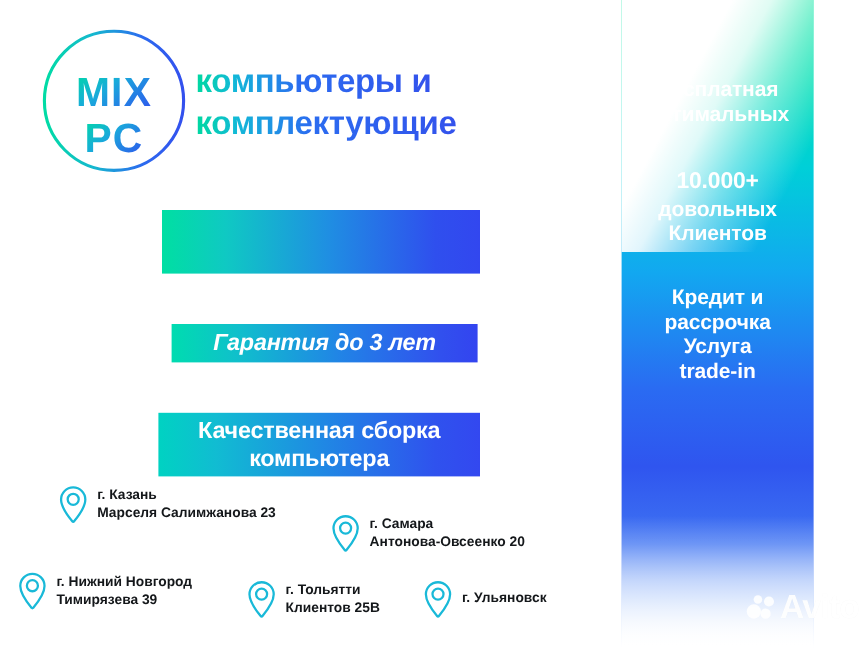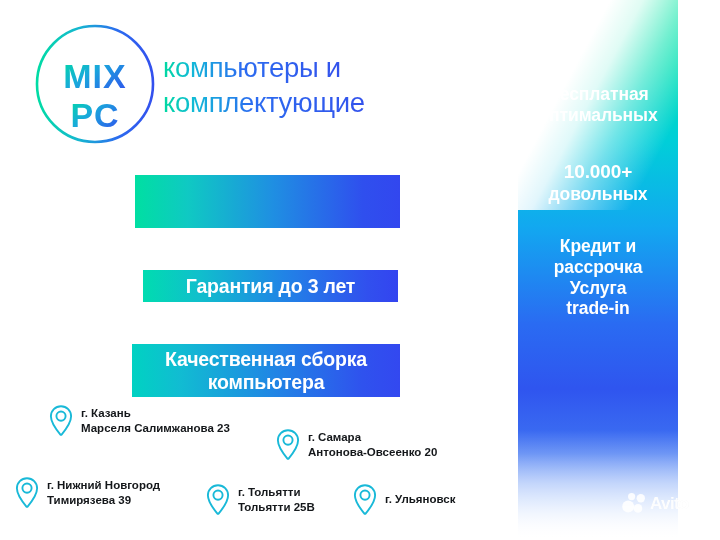--- a/index.html
+++ b/index.html
@@ -67,21 +67,21 @@
   .panel-items {
     position: absolute;
     left: 518px;
     top: 0;
     width: 160px;
     height: 540px;
     display: flex;
     flex-direction: column;
     align-items: center;
     justify-content: flex-start;
-    padding-top: 84px;
+    padding-top: 64px;
     box-sizing: border-box;
   }
   .panel-item {
     color: #ffffff;
     font-weight: bold;
     font-size: 17.5px;
     line-height: 1.18;
     text-align: center;
     width: 150px;
     letter-spacing: -0.1px;
@@ -103,21 +103,21 @@
     height: 124px;
   }
   .logo-svg { display: block; }
 
   
   .headline {
     position: absolute;
     left: 163px;
     top: 51px;
     width: 340px;
-    font-weight: normal;
+    font-weight: bold;
     font-size: 27.5px;
     line-height: 1.27;
     letter-spacing: -0.3px;
   }
   .headline .grad-text {
     background: linear-gradient(90deg, #00d9a0 0%, #12b9d8 16%, #2b6cf0 44%, #3352ec 100%);
     -webkit-background-clip: text;
     background-clip: text;
     color: transparent;
     -webkit-text-fill-color: transparent;
@@ -141,20 +141,21 @@
     left: 135px; top: 175px;
     width: 265px; height: 53px;
     font-size: 19.5px;
     background: linear-gradient(90deg, #00dfa2 0%, #0fc9c3 20%, #1f8fe2 52%, #2f4fee 86%, #3247ef 100%);
   }
   .bar-2 {
     left: 143px; top: 270px;
     width: 255px; height: 32px;
     font-size: 19.5px;
     background: linear-gradient(90deg, #00dcb0 0%, #10bfcc 22%, #2184e6 55%, #3150ee 88%, #3344f0 100%);
+    font-style: italic;
   }
   .bar-3 {
     left: 132px; top: 344px;
     width: 268px; height: 53px;
     font-size: 19.5px;
     background: linear-gradient(90deg, #00d2c2 0%, #11bcd2 18%, #2087e4 52%, #2f52ee 86%, #3348f0 100%);
   }
 
   
   .loc {
@@ -184,21 +185,21 @@
   .avito {
     position: absolute;
     left: 622px;
     top: 492px;
     display: flex;
     align-items: center;
     gap: 4px;
     opacity: 0.92;
   }
   .avito-text {
-    font-size: 17px;
+    font-size: 28px;
     font-weight: bold;
     color: #ffffff;
     letter-spacing: -0.6px;
     line-height: 1;
     text-shadow: 0 0 1px rgba(0,0,0,0.06);
   }
 </style>
 </head>
 <body>
 
@@ -209,20 +210,21 @@
   <div class="right-panel-fade-bottom"></div>
 
   <div class="panel-items">
     <div class="panel-item gap1">
       <span>Бесплатная</span><br>
       <span>оптимальных</span>
     </div>
     <div class="panel-item gap2">
       <span class="big">10.000+</span>
       <span>довольных</span><br>
+      <span>Клиентов</span>
     </div>
     <div class="panel-item">
       <span>Кредит и</span><br>
       <span>рассрочка</span>
     </div>
     <div class="panel-item gap3">
       <span>Услуга</span><br>
       <span>trade-in</span>
     </div>
   </div>
@@ -305,21 +307,21 @@
     </div>
   </div>
 
   <div class="loc loc-tol">
     <svg class="pin-icon" width="26" height="34" viewBox="0 0 26 34">
       <path d="M13 2.2c-5.6 0-10.1 4.5-10.1 10.1 0 6.6 8 16.5 9.5 18.3.3.4.9.4 1.2 0 1.5-1.8 9.5-11.7 9.5-18.3C23.1 6.7 18.6 2.2 13 2.2z" fill="none" stroke="#19b9d8" stroke-width="1.9"></path>
       <circle cx="13" cy="12.1" r="4.6" fill="none" stroke="#19b9d8" stroke-width="1.9"></circle>
     </svg>
     <div class="loc-text">
       <span class="loc-city">г. Тольятти</span>
-      <span class="loc-addr">Тольятти 25В</span>
+      <span class="loc-addr">Клиентов 25В</span>
     </div>
   </div>
 
   <div class="loc loc-uly">
     <svg class="pin-icon" width="26" height="34" viewBox="0 0 26 34">
       <path d="M13 2.2c-5.6 0-10.1 4.5-10.1 10.1 0 6.6 8 16.5 9.5 18.3.3.4.9.4 1.2 0 1.5-1.8 9.5-11.7 9.5-18.3C23.1 6.7 18.6 2.2 13 2.2z" fill="none" stroke="#19b9d8" stroke-width="1.9"></path>
       <circle cx="13" cy="12.1" r="4.6" fill="none" stroke="#19b9d8" stroke-width="1.9"></circle>
     </svg>
     <div class="loc-text">
       <span class="loc-city">г. Ульяновск</span>

